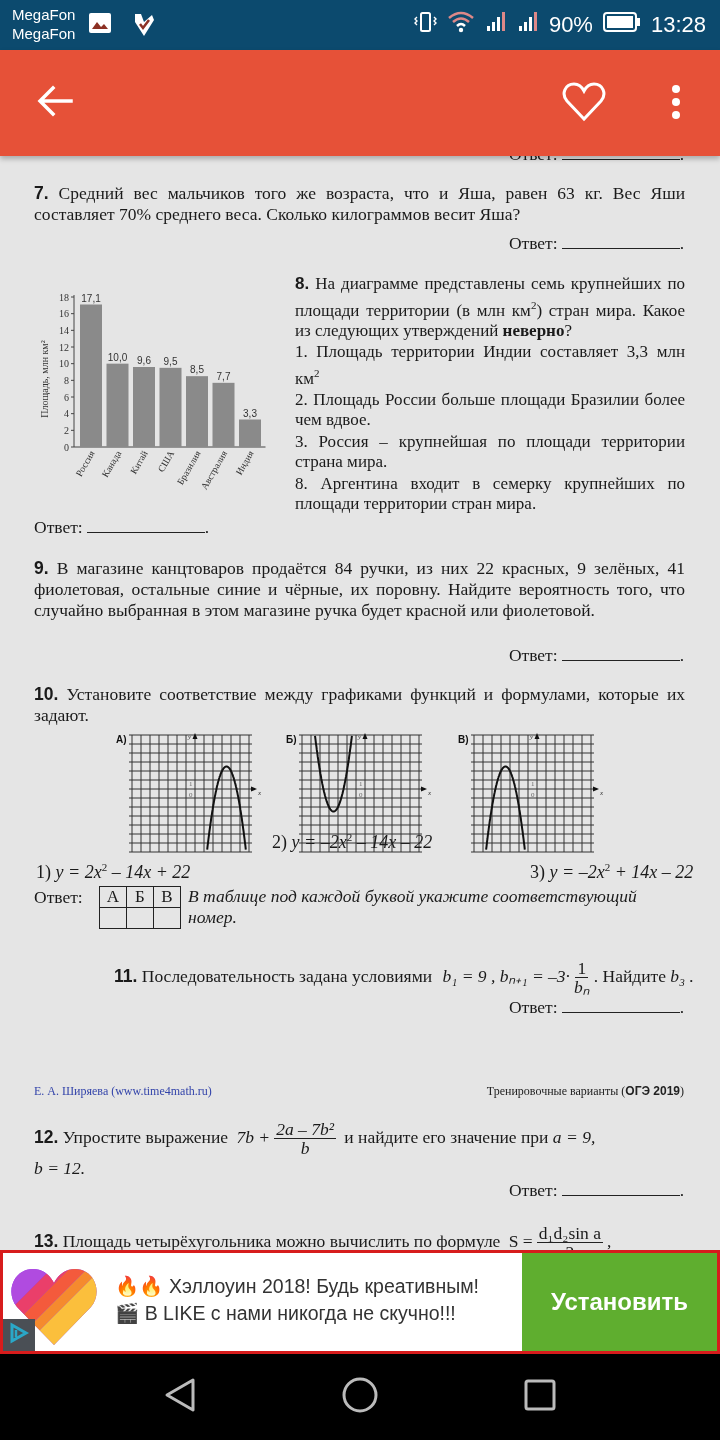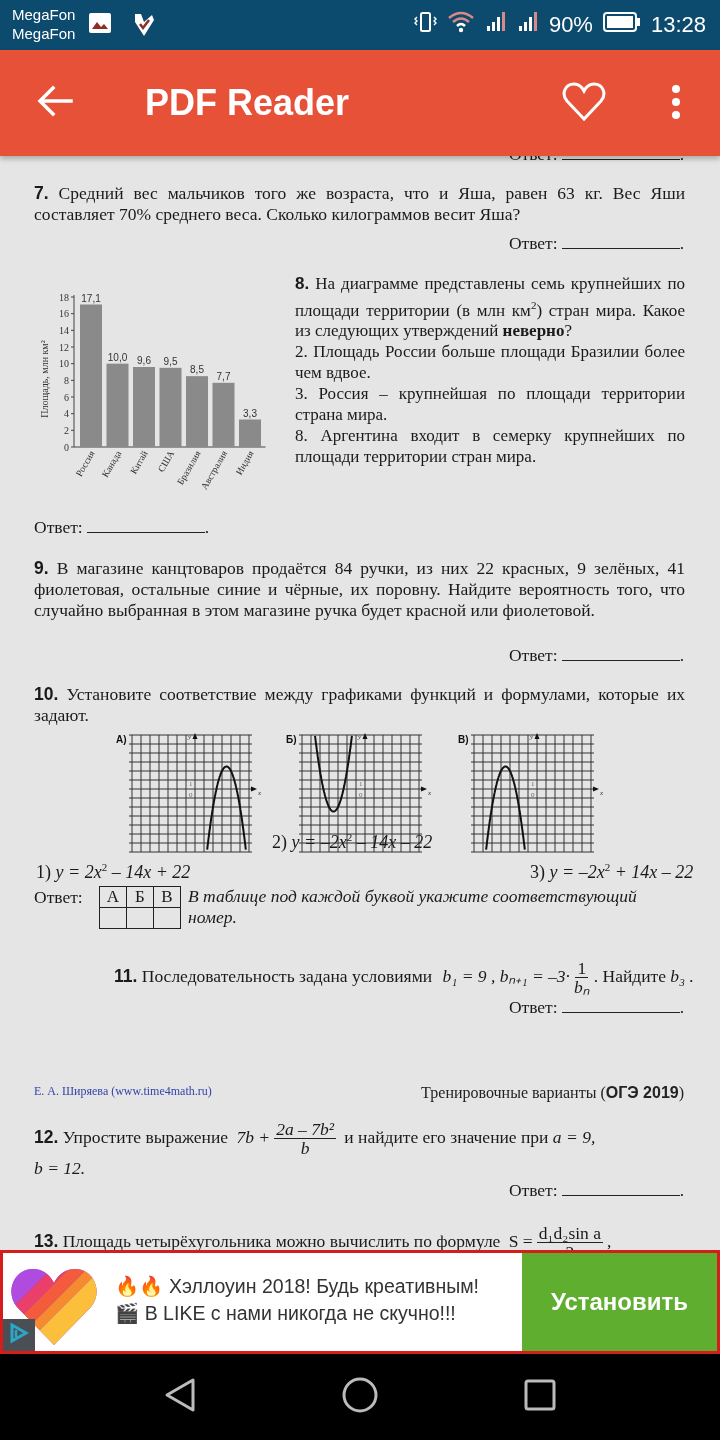--- a/index.html
+++ b/index.html
@@ -32,21 +32,21 @@
   sup { font-size: 11px; }
 
   
   .chart { position: absolute; left: 34px; top: 133px; width: 240px; height: 230px; }
 
   
   .ans-table { position: absolute; left: 99px; top: 730px; border-collapse: collapse; font-size: 17px; }
   .ans-table td { border: 1px solid #222; width: 27px; height: 21px; text-align: center; }
 
   .footer-left { position: absolute; left: 34px; top: 928px; font-size: 12px; color: #3344aa; }
-  .footer-right { position: absolute; right: 36px; top: 928px; font-size: 16px; color: #222; }
+  .footer-right { position: absolute; right: 36px; top: 928px; font-size: 12px; color: #222; }
 
   
   .ad { position: absolute; left: 0; top: 1250px; width: 720px; height: 104px; border: 3px solid #d71c1c; background: #fff; }
   .ad-logo { position: absolute; left: 6px; top: 8px; width: 90px; height: 90px; }
   .ad-badge { position: absolute; left: 0; top: 66px; width: 32px; height: 32px; background: #4a4f55; display:flex; align-items:center; justify-content:center; }
   .ad-text { position: absolute; left: 112px; top: 20px; font-size: 19.5px; line-height: 27px; color: #333; font-family: "Liberation Sans", sans-serif; }
   .ad-btn { position: absolute; right: 0; top: 0; width: 195px; height: 98px; background: #5fae2f; color: #fff; font-weight: bold; font-size: 24px; display:flex; align-items:center; justify-content:center; font-family: Liberation Sans, sans-serif; }
 
   
   .nav-bar { position: absolute; left: 0; top: 1354px; width: 720px; height: 86px; background: #000; }
@@ -116,21 +116,20 @@
 </div>
 
 <div class="app-bar">
   <div class="back-btn">
     <span>
       <svg width="36" height="32" viewBox="0 0 36 32">
           <path d="M34 16 H4 M16 3 L3 16 L16 29" stroke="#fff" stroke-width="3.5" fill="none" stroke-linecap="square"></path>
         </svg>
     </span>
   </div>
-  <div class="app-title">PDF Reader</div>
   <div class="fav-btn">
     <span>
       <svg width="44" height="40" viewBox="0 0 44 40">
           <path d="M22 37 L5 19 C-1 12 3 2 12 2 C17 2 20 5 22 9 C24 5 27 2 32 2 C41 2 45 12 39 19 Z" stroke="#fff" stroke-width="3" fill="none"></path>
         </svg>
     </span>
   </div>
   <div class="more-btn">
     <span>
       <svg width="10" height="36" viewBox="0 0 10 36">
@@ -200,20 +199,21 @@
       <text x="193.5" y="164" font-size="9.5" font-family="Liberation Serif, serif" fill="#333" text-anchor="end" transform="rotate(-60 193.5 164)">Австралия</text>
       <rect x="205" y="130.5" width="22" height="27.5" fill="#8a8a8a"></rect>
       <text x="216" y="127.5" font-size="10" font-family="Liberation Sans, sans-serif" fill="#333" text-anchor="middle">3,3</text>
       <text x="220" y="164" font-size="9.5" font-family="Liberation Serif, serif" fill="#333" text-anchor="end" transform="rotate(-60 220 164)">Индия</text>
     </svg>
 
   <div class="p" style="left:295px; top:118px; width:390px; font-size:17px; line-height:20.5px;">
     <span class="qn">8.</span>
     <span>На диаграмме представлены семь крупнейших по площади территории (в млн км</span><sup>2</sup><span>) стран мира. Какое из следующих утверждений </span><b>неверно</b><span>?</span>
     <div id="q8-options">
+        <div style="margin-top: 1px;">1. Площадь территории Индии составляет 3,3 млн км<sup>2</sup></div>
         <div style="margin-top: 1px;">2. Площадь России больше площади Бразилии более чем вдвое.</div>
         <div style="margin-top: 1px;">3. Россия  – крупнейшая по площади территории страна мира.</div>
         <div style="margin-top: 1px;">8. Аргентина входит в семерку крупнейших по площади территории стран мира.</div>
       </div>
   </div>
   <div class="answer" style="left:34px; right:auto; top:361px;">
     <span>Ответ:</span><span class="line"></span>.
   </div>
 
   <div class="p" style="left:34px; top:402px; width:651px;">

